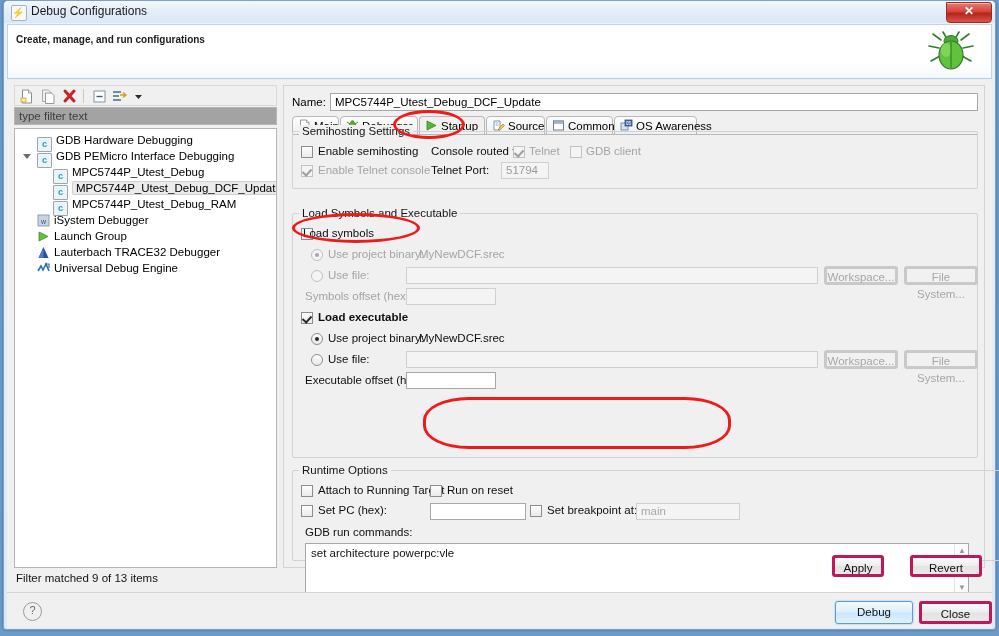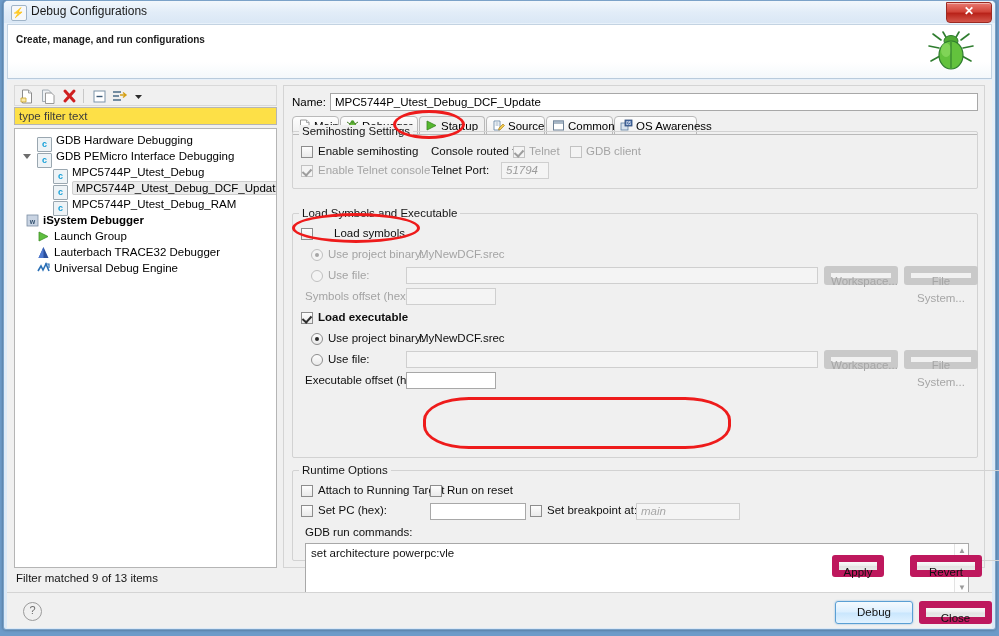--- a/index.html
+++ b/index.html
@@ -97,21 +97,21 @@
     width: 17px; height: 17px;
     cursor: pointer;
   }
   .tb-sep {
     position: absolute; top: 3px; width: 1px; height: 14px;
     background: #c8c8c8;
   }
   .filter-box {
     position: absolute; left: 7px; top: 27px;
     width: 263px; height: 18px;
-    background: #fde047;
+    background: #a3a3a3;
     border: 1px solid #b5b5b5;
     box-sizing: border-box;
     font-size: 11.5px;
     color: #3c3c3c;
     padding: 2px 0 0 4px;
   }
   .tree {
     position: absolute; left: 7px; top: 48px;
     width: 263px; height: 440px;
     background: #fff;
@@ -281,32 +281,31 @@
   }
   .lab.dis { color: #a4a4a4; }
   .txt {
     position: absolute;
     background: #fff;
     border: 1px solid #a8a8a8;
     box-sizing: border-box;
     font-size: 11.5px;
     padding: 1px 0 0 4px;
     color: #151515;
-    font-style: italic;
   }
   .txt.dis {
     background: #f4f4f4;
     border-color: #cfcfcf;
     color: #9b9b9b;
   }
   .txt.ph { color: #a7a7a7; }
   .btn {
     position: absolute;
     background: linear-gradient(180deg,#fafafa 0%,#ededed 48%,#e3e3e3 52%,#e9e9e9 100%);
-    border: 7px solid #be185d;
+    border: 3px solid #be185d;
     border-radius: 3px;
     font-size: 11.5px;
     text-align: center;
     box-sizing: border-box;
     cursor: pointer;
     color: #111;
   }
   .btn.dis { color: #a6a6a6; border-color: #c9c9c9; background: #f1f1f1; }
   .btn.primary {
     border: 1px solid #5a9fd4;
@@ -441,21 +440,21 @@
 
     <div class="filter-box" style="color:#3c3c3c;">type filter text</div>
 
     <div class="tree">
       <div id="tree-rows" style="padding-top:4px;">
           <div class="tree-row" style="padding-left: 22px;"><span class="ic ic-c">c</span><span class="lbl">GDB Hardware Debugging</span></div>
           <div class="tree-row" style="padding-left: 22px;"><span class="twisty open" style="left: 8px;"></span><span class="ic ic-c">c</span><span class="lbl">GDB PEMicro Interface Debugging</span></div>
           <div class="tree-row" style="padding-left: 38px;"><span class="ic ic-c">c</span><span class="lbl">MPC5744P_Utest_Debug</span></div>
           <div class="tree-row selected" style="padding-left: 38px;"><span class="ic ic-c">c</span><span class="lbl">MPC5744P_Utest_Debug_DCF_Update</span></div>
           <div class="tree-row" style="padding-left: 38px;"><span class="ic ic-c">c</span><span class="lbl">MPC5744P_Utest_Debug_RAM</span></div>
-          <div class="tree-row" style="padding-left: 11px; font-weight: bold;"><span class="ic"><svg viewBox="0 0 13 13" width="13" height="13">
+          <div class="tree-row" style="padding-left: 22px;"><span class="ic"><svg viewBox="0 0 13 13" width="13" height="13">
                 <rect x="1" y="1" width="11" height="11" fill="#c9d4e3" stroke="#7b8da3" stroke-width=".8"></rect>
                 <text x="6.5" y="9.5" font-size="7" fill="#33506e" text-anchor="middle" font-family="Liberation Sans">w</text>
               </svg></span><span class="lbl">iSystem Debugger</span></div>
           <div class="tree-row" style="padding-left: 22px;"><span class="ic"><svg viewBox="0 0 13 13" width="13" height="13">
                 <path d="M2 2 L11 6.5 L2 11 z" fill="#5fbf3f" stroke="#3f8f27" stroke-width=".8"></path>
               </svg></span><span class="lbl">Launch Group</span></div>
           <div class="tree-row" style="padding-left: 22px;"><span class="ic"><svg viewBox="0 0 13 13" width="13" height="13">
                 <path d="M6.5 1 L11.5 12 L1.5 12 z" fill="#2a4f9c"></path>
                 <path d="M6.5 1 L6.5 12 L1.5 12 z" fill="#4e79d0"></path>
               </svg></span><span class="lbl">Lauterbach TRACE32 Debugger</span></div>
@@ -525,21 +524,21 @@
         <div class="cb checked dis" style="left:8px; top:33px;"></div>
         <span class="lab dis" style="left:25px; top:32px;">Enable Telnet console</span>
         <span class="lab" style="left:138px; top:32px;">Telnet Port:</span>
         <div class="txt dis" style="left:208px; top:30px; width:48px; height:17px;">51794</div>
       </div>
 
       <div class="group" style="left:8px; top:127px; width:686px; height:245px;">
         <span class="group-title">Load Symbols and Executable</span>
 
         <div class="cb" style="left:8px; top:14px;"></div>
-        <span class="lab" style="left:41px; top:13px;">Load symbols</span>
+        <span class="lab" style="left:10px; top:13px;">Load symbols</span>
 
         <div class="rb checked dis" style="left:18px; top:35px;"></div>
         <span class="lab dis" style="left:35px; top:34px;">Use project binary:</span>
         <span class="lab dis" style="left:126px; top:34px;">MyNewDCF.srec</span>
 
         <div class="rb dis" style="left:18px; top:56px;"></div>
         <span class="lab dis" style="left:35px; top:55px;">Use file:</span>
         <div class="txt dis" style="left:113px; top:53px; width:412px; height:17px;"></div>
         <div class="btn dis" style="left:531px; top:52px; width:74px; height:19px; line-height:17px;">Workspace...</div>
         <div class="btn dis" style="left:611px; top:52px; width:74px; height:19px; line-height:17px;">File System...</div>

